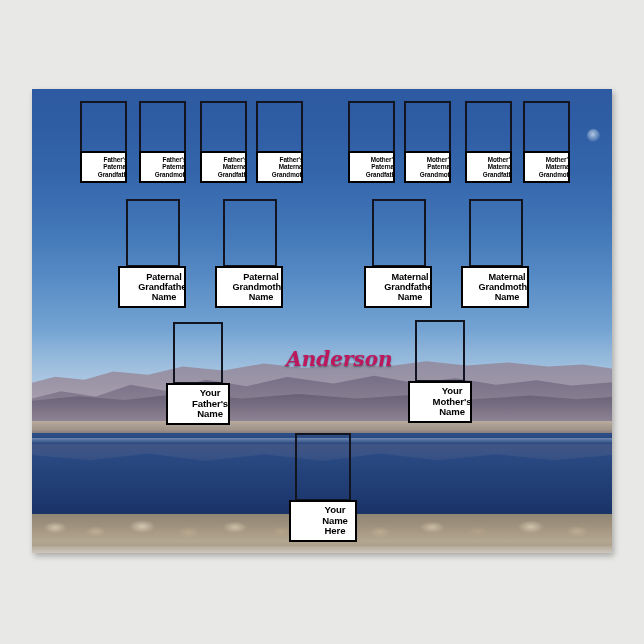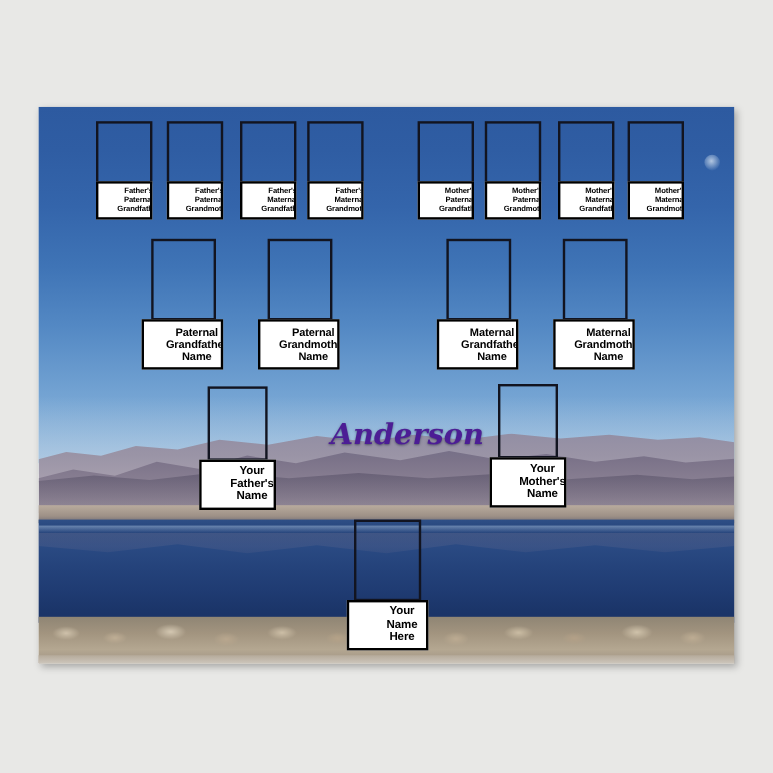--- a/index.html
+++ b/index.html
@@ -116,24 +116,24 @@
   .gen2 .label{font-size:9.2px;}
   .gen3 .label{font-size:9.6px;}
   .gen4 .label{font-size:9.6px;}
 
   
   #family-title{
     position:absolute;
     left:40%;top:55.5%;
     width:26%;
     text-align:center;
-    color:#4c1d95;
+    color:#be185d;
     font-family:"DejaVu Serif", serif;
     font-style:italic;font-weight:bold;
-    font-size:24px;line-height:1.22;
+    font-size:20px;line-height:1.22;
     text-shadow:0 1px 2px rgba(20,25,45,.55);
   }
 </style>
 </head>
 <body>
 
 <div id="stage">
 
   <div id="poster">
 

